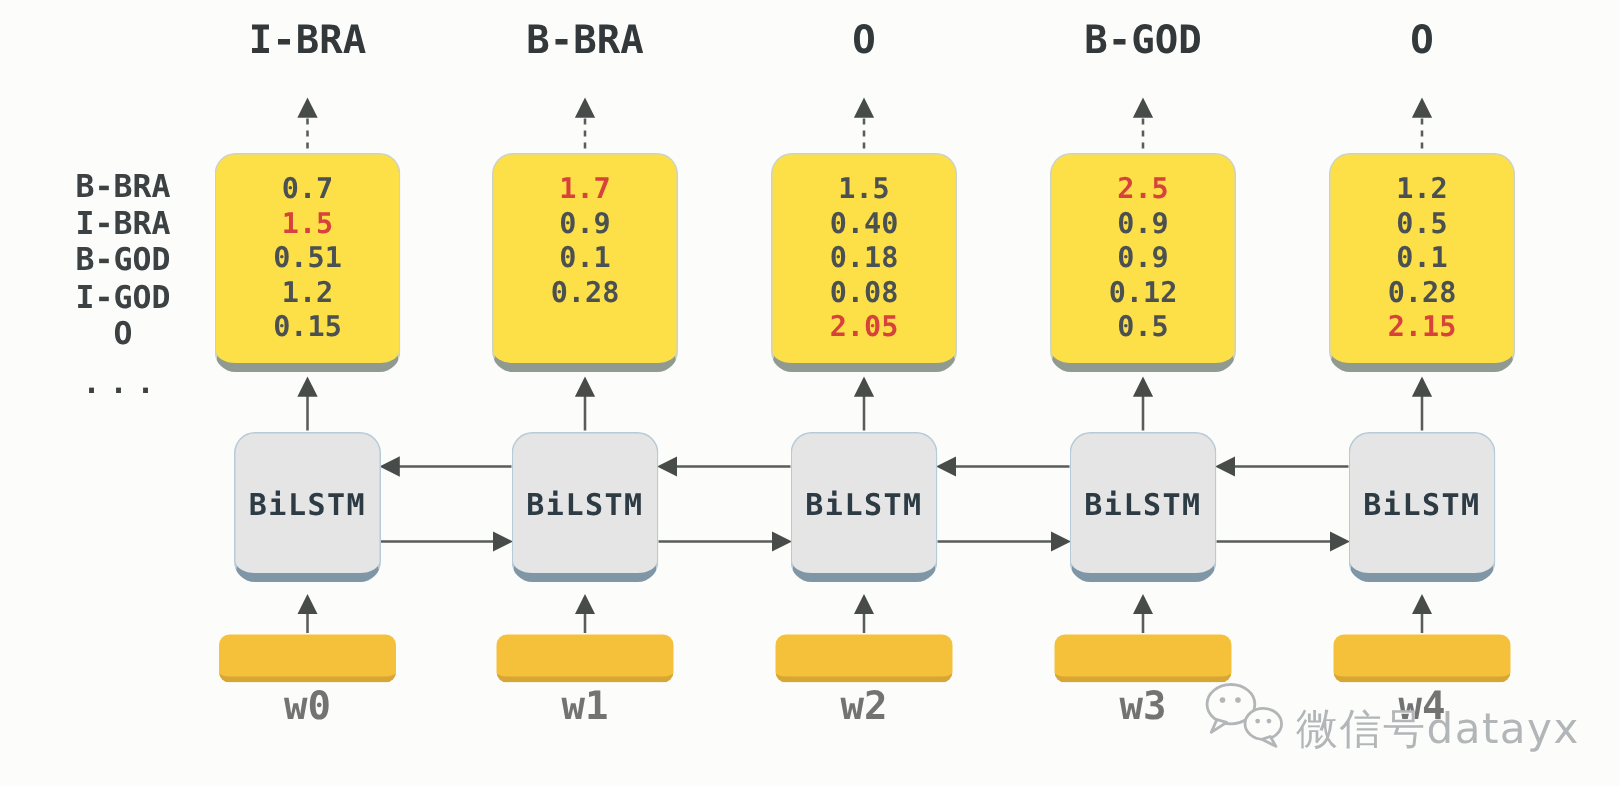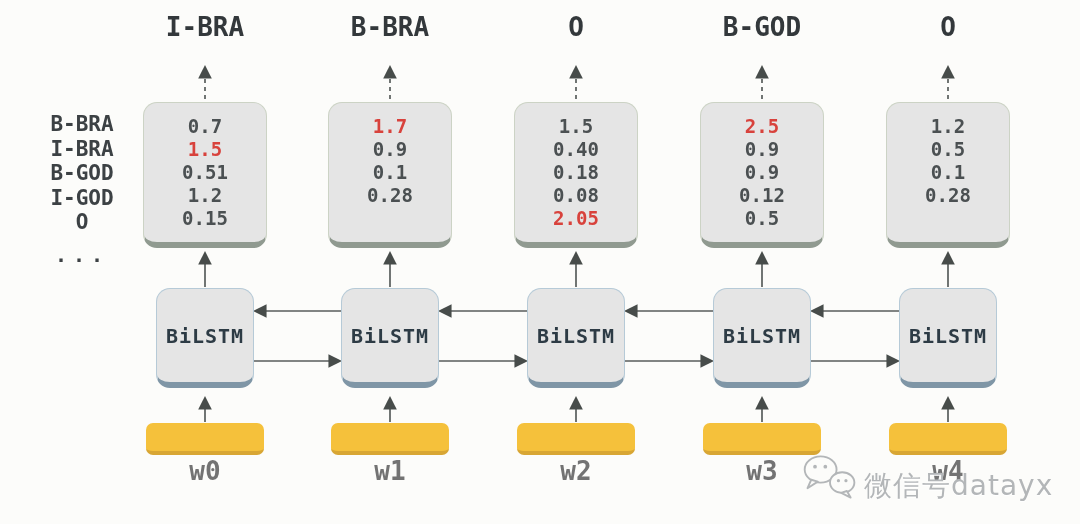--- a/index.html
+++ b/index.html
@@ -27,21 +27,21 @@
   .col{position:absolute;top:0;width:124px;height:524px;}
   .col-0{left:143px;} .col-1{left:328px;} .col-2{left:514px;} .col-3{left:700px;} .col-4{left:886px;}
 
   .out-label{
     position:absolute;top:12px;left:0;width:100%;
     text-align:center;font-size:26px;color:#33383b;
   }
   .score-box{
     position:absolute;top:102px;left:0;width:124px;height:146px;
     box-sizing:border-box;
-    background:#e5e5e5;
+    background:#fde047;
     border:1px solid #ccd3c5;
     border-bottom:6px solid #909a90;
     border-radius:14px;
     padding-top:12px;
   }
   .score{
     line-height:23px;font-size:19px;text-align:center;color:#4b5052;
   }
   .score.highlight{color:#d8423c;}
 
@@ -194,20 +194,21 @@
     <div class="in-label">w3</div>
   </div>
 
   <div class="col col-4">
     <div class="out-label">O</div>
     <div class="score-box">
       <div class="score">1.2</div>
       <div class="score">0.5</div>
       <div class="score">0.1</div>
       <div class="score">0.28</div>
+      <div class="score highlight">2.15</div>
     </div>
     <div class="lstm">BiLSTM</div>
     <div class="embed"></div>
     <div class="in-label">w4</div>
   </div>
 
   <div class="watermark">
     <svg width="60" height="50" viewBox="0 0 64 52">
       <g fill="#fcfcfa" stroke="#b3b6b8" stroke-width="2">
         <ellipse cx="22" cy="19" rx="17" ry="14"></ellipse>

